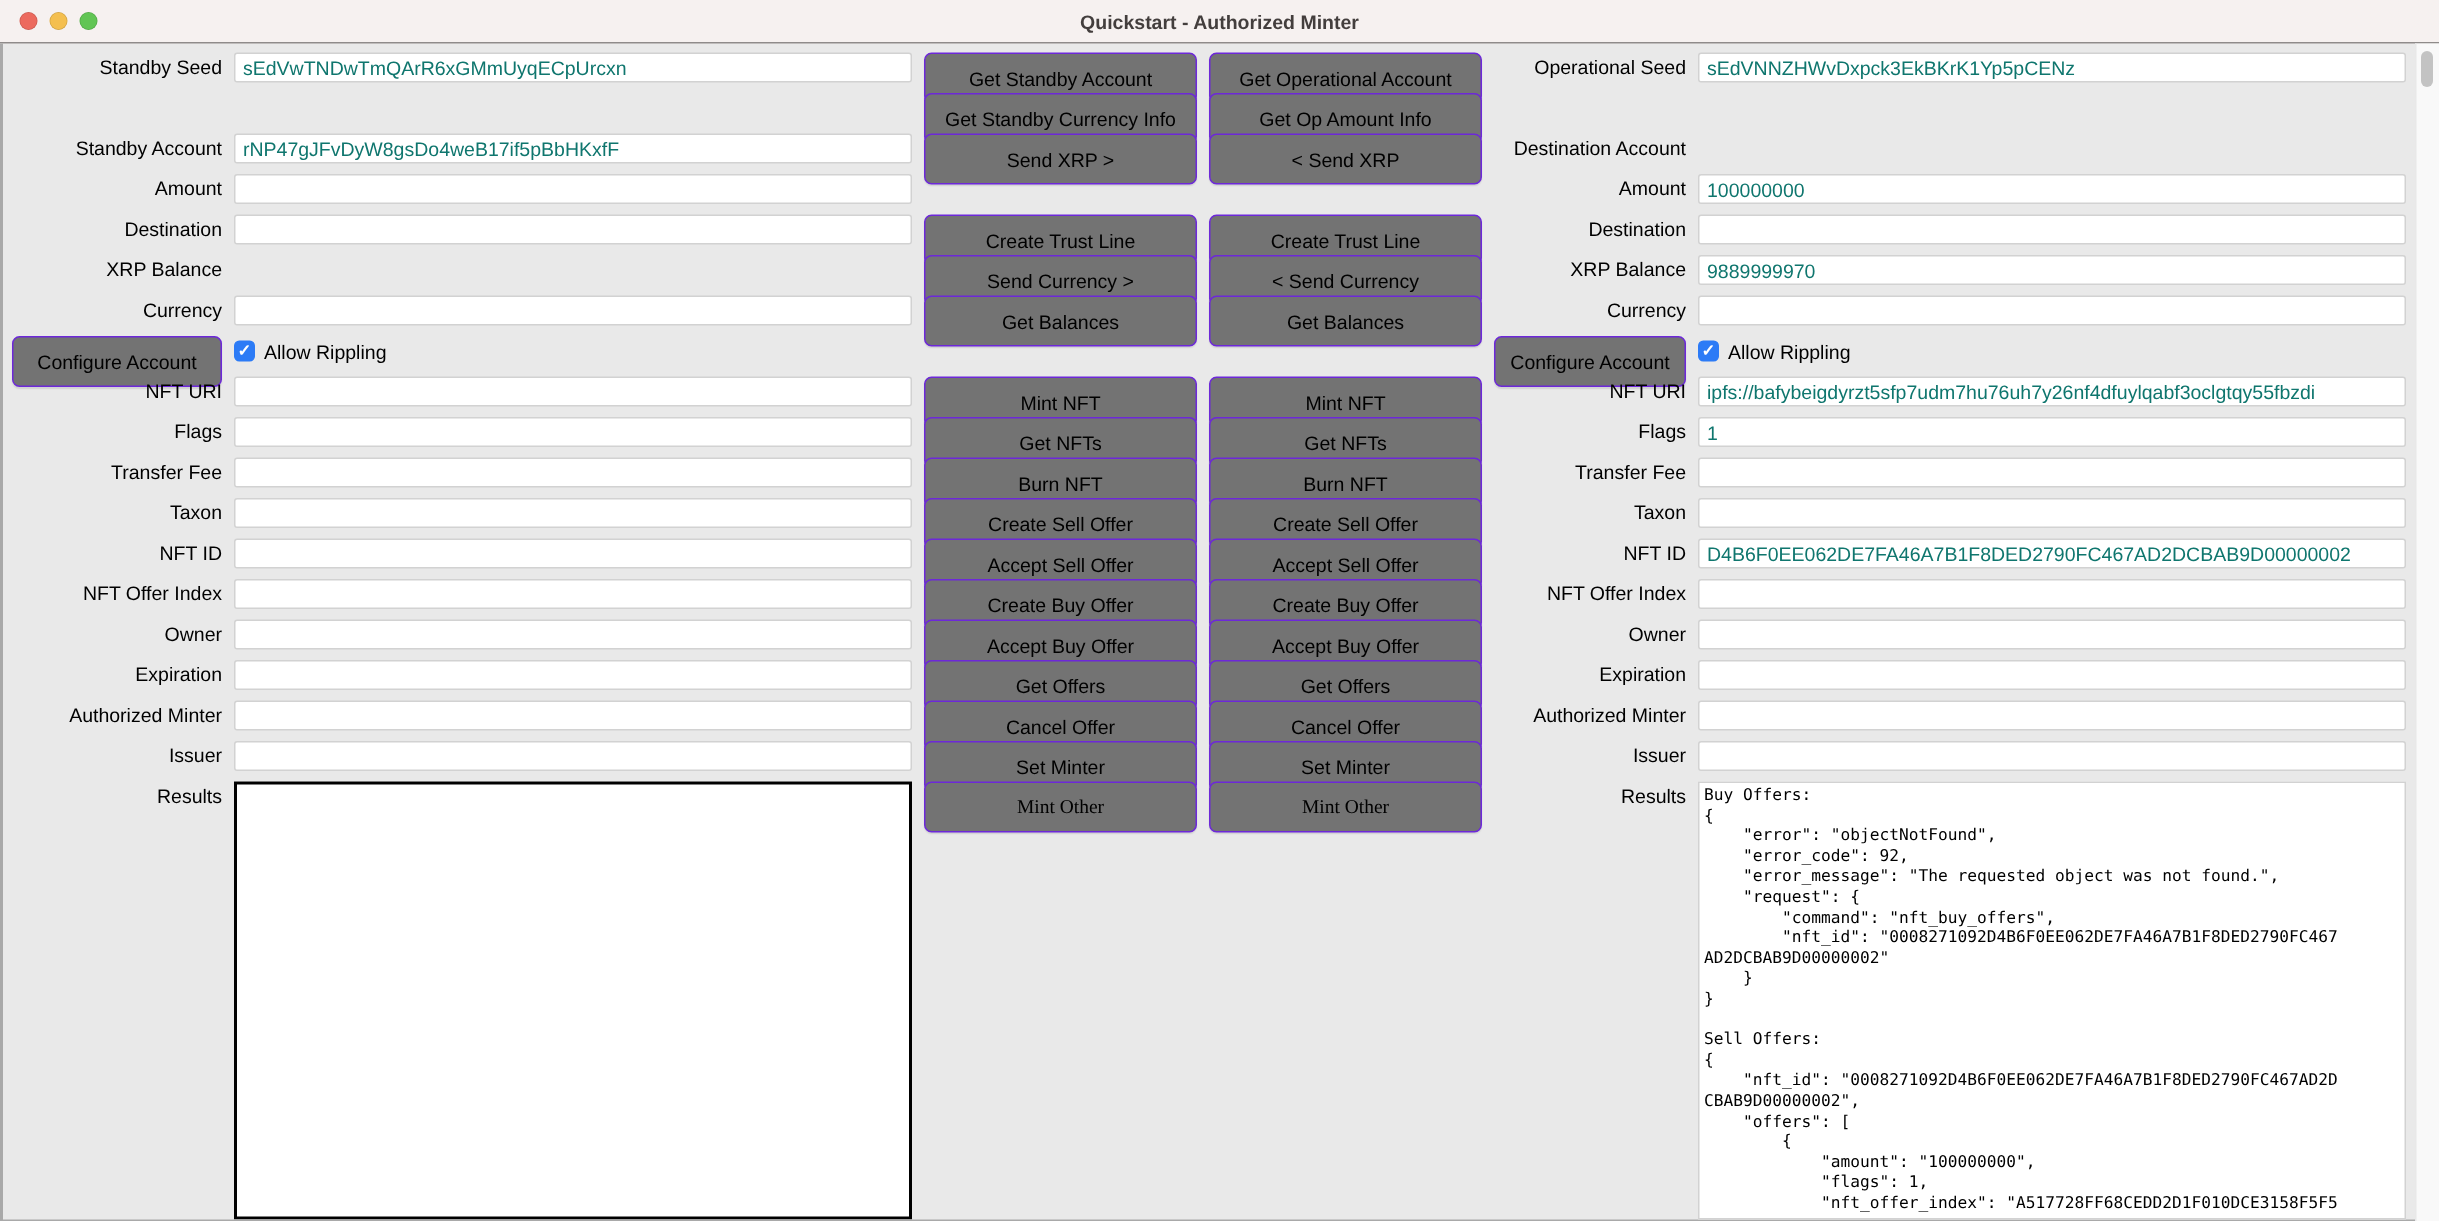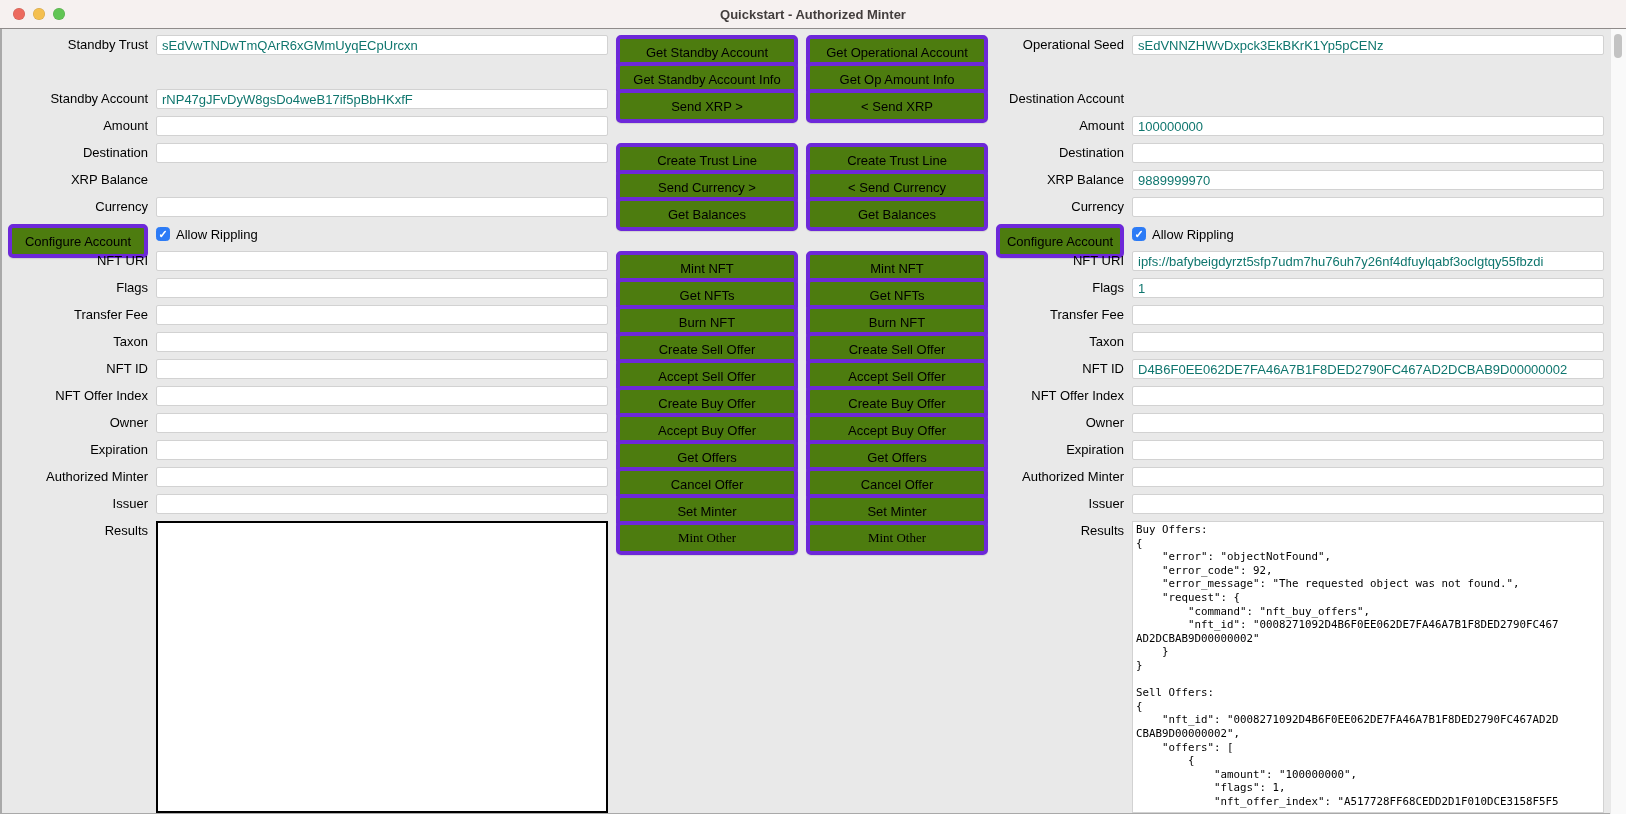--- a/index.html
+++ b/index.html
@@ -29,21 +29,21 @@
   }
   .lbl { font-size:13px; color:#000; text-align:right; line-height:20px; white-space:nowrap; overflow:visible; }
   .lbl.top { align-self:start; }
   .inp {
     width:100%; height:20px; box-sizing:border-box;
     border:1px solid #d2d2d2; border-radius:2px; background:#fff;
     font:13px "Liberation Sans", sans-serif; color:#0f766e; padding:0 5px;
   }
   .btn {
     width:100%; height:34px; box-sizing:border-box;
-    border:4px solid #6d28d9; border-radius:5px; background:#4d7c0f;
+    border:1px solid #6d28d9; border-radius:5px; background:#737373;
     box-shadow:0 1px 1px rgba(0,0,0,.10);
     font:13px "Liberation Sans", sans-serif; color:#000; padding:0;
   }
   .btn.top { align-self:start;font-family:Liberation Serif, serif; }
   .check-row { display:flex; align-items:center; gap:6px; }
   .checkbox {
     width:14px; height:14px; border-radius:3.5px; flex:0 0 auto;
     background:#fff; border:1px solid #b5b5b5; box-sizing:border-box;
     color:transparent; font-size:11px; font-weight:bold; line-height:13px; text-align:center;
   }
@@ -70,21 +70,21 @@
   <div class="traffic">
     <span class="dot red"></span>
     <span class="dot yellow"></span>
     <span class="dot green"></span>
   </div>
   <span class="title-text">Quickstart - Authorized Minter</span>
 </div>
 
 <div class="main">
 
-  <span class="lbl" style="grid-area:1/1">Standby Trust</span>
+  <span class="lbl" style="grid-area:1/1">Standby Seed</span>
   <input class="inp" style="grid-area: 1 / 2;" value="sEdVwTNDwTmQArR6xGMmUyqECpUrcxn">
 
   <span class="lbl" style="grid-area:3/1">Standby Account</span>
   <input class="inp" style="grid-area: 3 / 2;" value="rNP47gJFvDyW8gsDo4weB17if5pBbHKxfF">
 
   <span class="lbl" style="grid-area:4/1">Amount</span>
   <input class="inp" style="grid-area: 4 / 2;" value="">
 
   <span class="lbl" style="grid-area:5/1">Destination</span>
   <input class="inp" style="grid-area: 5 / 2;" value="">
@@ -127,21 +127,21 @@
   <span class="lbl" style="grid-area:17/1">Authorized Minter</span>
   <input class="inp" style="grid-area: 17 / 2;" value="">
 
   <span class="lbl" style="grid-area:18/1">Issuer</span>
   <input class="inp" style="grid-area: 18 / 2;" value="">
 
   <span class="lbl top" style="grid-area:19/1">Results</span>
   <textarea class="results-area results-left" style="grid-area: 19 / 2;"></textarea>
 
   <button class="btn" style="grid-area:1/3">Get Standby Account</button>
-  <button class="btn" style="grid-area:2/3">Get Standby Account Info</button>
+  <button class="btn" style="grid-area:2/3">Get Standby Currency Info</button>
   <button class="btn" style="grid-area:3/3">Send XRP &gt;</button>
   <button class="btn" style="grid-area:5/3">Create Trust Line</button>
   <button class="btn" style="grid-area:6/3">Send Currency &gt;</button>
   <button class="btn" style="grid-area:7/3">Get Balances</button>
   <button class="btn" style="grid-area:9/3">Mint NFT</button>
   <button class="btn" style="grid-area:10/3">Get NFTs</button>
   <button class="btn" style="grid-area:11/3">Burn NFT</button>
   <button class="btn" style="grid-area:12/3">Create Sell Offer</button>
   <button class="btn" style="grid-area:13/3">Accept Sell Offer</button>
   <button class="btn" style="grid-area:14/3">Create Buy Offer</button>

